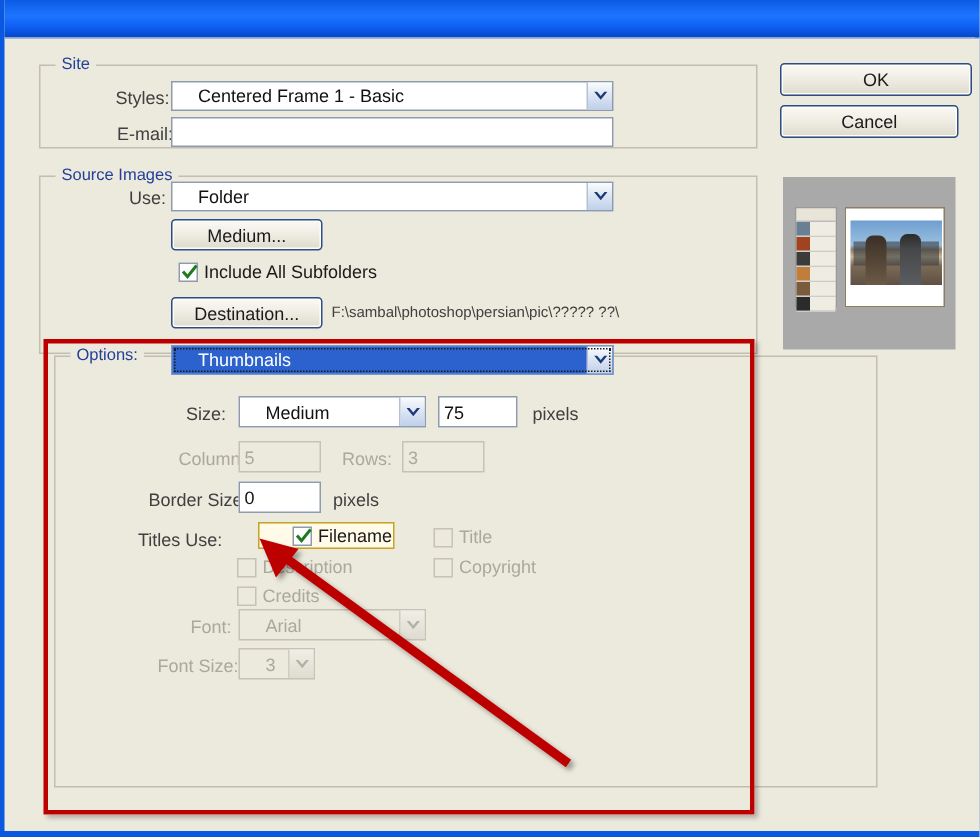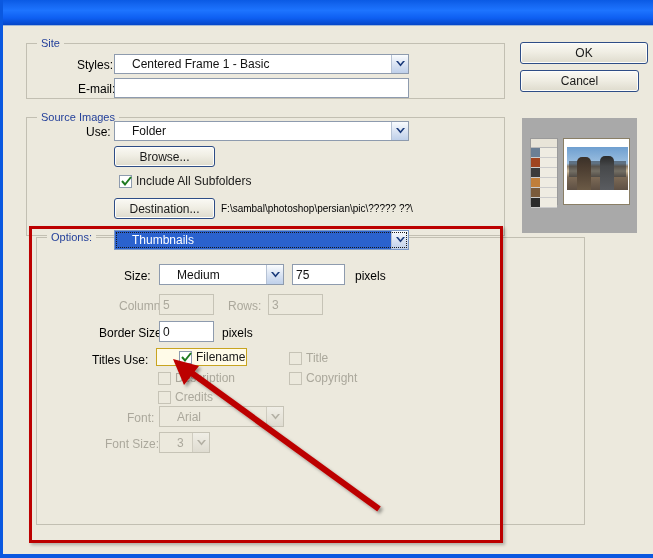--- a/index.html
+++ b/index.html
@@ -44,21 +44,21 @@
     border-top:1px solid #C2BFB2;
     background:transparent;
   }
   .group > .glabel {
     position:absolute; top:-7px; left:10px;
     background:#ECE9DD; padding:0 4px;
     color:#24409A; font-size:11px; white-space:nowrap;
   }
 
   
-  .lbl { position:absolute; font-size:12px; color:#000000; white-space:nowrap; }
+  .lbl { position:absolute; font-size:12px; color:#404040; white-space:nowrap; }
   .lbl.dis { color:#ABA89C; }
 
   
   .tf {
     position:absolute; background:#FFFFFF;
     border:1px solid #8E9BAE;
     font-size:12px; color:#111;
     padding:1px 3px; line-height:16px;
     font-family:"Liberation Sans", sans-serif;
   }
@@ -241,21 +241,21 @@
     <div class="combo" style="left:108px; top:95px; width:295px; height:20px;">
       <span class="ctext">Folder</span>
       <span class="carrow">
         <svg width="9" height="6" viewBox="0 0 9 6">
             <path d="M0 0 L4.5 5.5 L9 0 L7 0 L4.5 3 L2 0 Z" fill="#1A3A7A"></path>
           </svg>
       </span>
     </div>
 
     <div class="btn dark" style="left:108px; top:120px; width:101px; height:21px;">
-      <span>Browse...</span>
+      <span>Medium...</span>
     </div>
 
     <div class="chk" style="left:113px; top:148px;">
       <span class="chkbox">
         <span class="chkmark">
           <svg width="11" height="11" viewBox="0 0 11 11">
               <path d="M1 5 L4 8.5 L10 1" stroke="#1E7A1E" stroke-width="2" fill="none"></path>
             </svg>
         </span>
       </span>
@@ -296,21 +296,21 @@
     <input class="tf dis" type="text" style="left: 153px; top: 268px; width: 55px; height: 21px;" value="5" disabled="">
     <span class="lbl dis" style="left:222px; top:273px;">Rows:</span>
     <input class="tf dis" type="text" style="left: 262px; top: 268px; width: 55px; height: 21px;" value="3" disabled="">
 
     <span class="lbl" style="left:93px; top:300px;">Border Size:</span>
     <input class="tf" type="text" style="left: 153px; top: 295px; width: 55px; height: 21px;" value="0">
     <span class="lbl" style="left:216px; top:300px;">pixels</span>
 
     <span class="lbl" style="left:86px; top:327px;">Titles Use:</span>
 
-    <div class="chk focus" style="left:152px; top:324px;padding-left:22px;">
+    <div class="chk focus" style="left:168px; top:324px;padding-left:22px;">
       <span class="chkbox">
         <span class="chkmark">
           <svg width="11" height="11" viewBox="0 0 11 11">
               <path d="M1 5 L4 8.5 L10 1" stroke="#1E7A1E" stroke-width="2" fill="none"></path>
             </svg>
         </span>
       </span>
       <span class="chklabel">Filename</span>
     </div>
 

